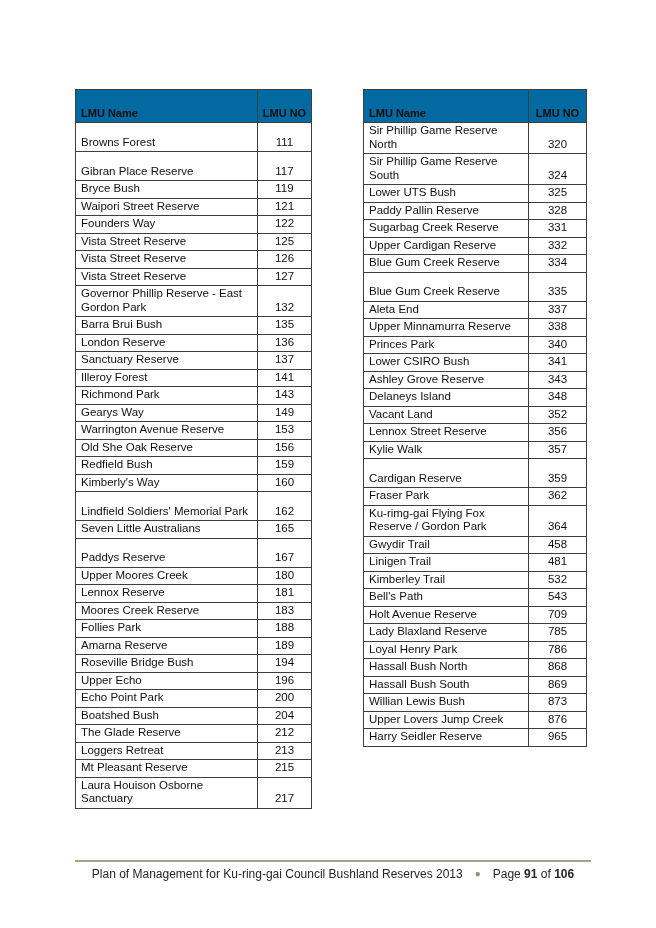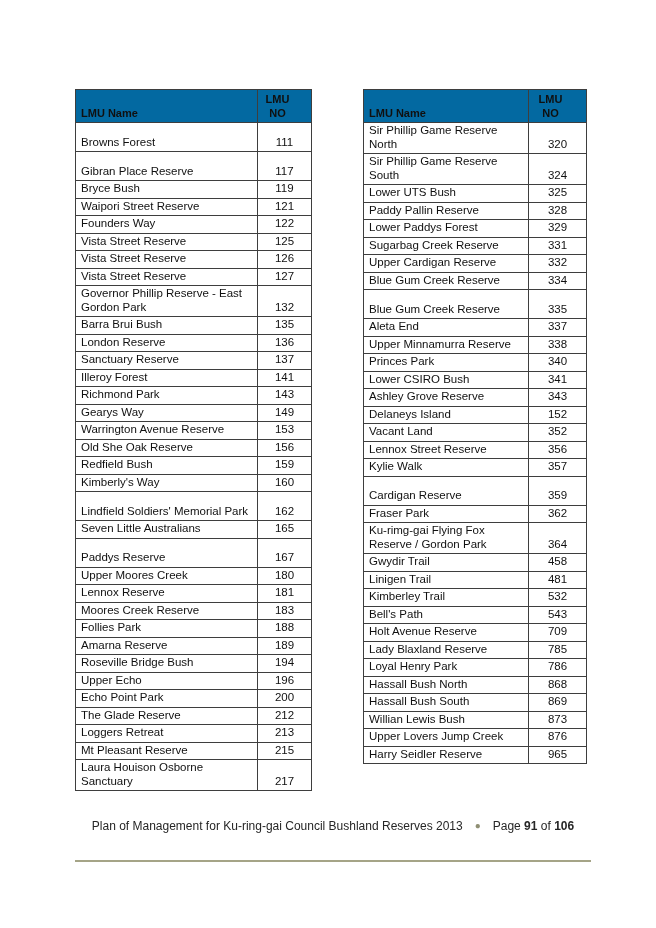--- a/index.html
+++ b/index.html
@@ -28,33 +28,33 @@
     overflow: hidden;
   }
   table.lmu-tbl th {
     background: #0369a1;
     font-size: 11px;
     line-height: 14px;
     font-weight: bold;
     height: 29px;
   }
   table.lmu-tbl th.h-name { text-align: left; }
-  table.lmu-tbl th.h-no   { text-align: center; padding-left: 2px; padding-right: 16px; }
+  table.lmu-tbl th.h-no   { text-align: center; padding-left: 2px; padding-right: 2px; }
   table.lmu-tbl td.c-no   { text-align: center; padding-left: 2px; padding-right: 2px; }
   tr.r-normal { height: 17px; margin-left: 48px; }
   tr.r-tall   { height: 29px; }
   .footer-rule {
     position: absolute;
     left: 75px; top: 860px;
     width: 516px; height: 2px;
     background: #a5a487;
   }
   .footer-text {
     position: absolute;
-    left: 75px; top: 818px;
+    left: 75px; top: 866px;
     width: 516px;
     text-align: center;
     font-size: 12px;
     line-height: 15px;
     color: #262626;
     white-space: nowrap;
   }
   .footer-text .bullet {
     color: #8f8f74;
     font-size: 10px;
@@ -194,20 +194,24 @@
         </tr>
         <tr class="r-normal">
           <td class="c-name">Upper Echo</td>
           <td class="c-no">196</td>
         </tr>
         <tr class="r-normal">
           <td class="c-name">Echo Point Park</td>
           <td class="c-no">200</td>
         </tr>
         <tr class="r-normal">
+          <td class="c-name">Boatshed Bush</td>
+          <td class="c-no">204</td>
+        </tr>
+        <tr class="r-normal">
           <td class="c-name">The Glade Reserve</td>
           <td class="c-no">212</td>
         </tr>
         <tr class="r-normal">
           <td class="c-name">Loggers Retreat</td>
           <td class="c-no">213</td>
         </tr>
         <tr class="r-normal">
           <td class="c-name">Mt Pleasant Reserve</td>
           <td class="c-no">215</td>
@@ -241,24 +245,20 @@
         </tr>
         <tr class="r-normal">
           <td class="c-name">Lower UTS Bush</td>
           <td class="c-no">325</td>
         </tr>
         <tr class="r-normal">
           <td class="c-name">Paddy Pallin Reserve</td>
           <td class="c-no">328</td>
         </tr>
         <tr class="r-normal">
-          <td class="c-name">Lower Paddys Forest</td>
-          <td class="c-no">329</td>
-        </tr>
-        <tr class="r-normal">
           <td class="c-name">Sugarbag Creek Reserve</td>
           <td class="c-no">331</td>
         </tr>
         <tr class="r-normal">
           <td class="c-name">Upper Cardigan Reserve</td>
           <td class="c-no">332</td>
         </tr>
         <tr class="r-normal">
           <td class="c-name">Blue Gum Creek Reserve</td>
           <td class="c-no">334</td>
@@ -282,21 +282,21 @@
         <tr class="r-normal">
           <td class="c-name">Lower CSIRO Bush</td>
           <td class="c-no">341</td>
         </tr>
         <tr class="r-normal">
           <td class="c-name">Ashley Grove Reserve</td>
           <td class="c-no">343</td>
         </tr>
         <tr class="r-normal">
           <td class="c-name">Delaneys Island</td>
-          <td class="c-no">152</td>
+          <td class="c-no">348</td>
         </tr>
         <tr class="r-normal">
           <td class="c-name">Vacant  Land</td>
           <td class="c-no">352</td>
         </tr>
         <tr class="r-normal">
           <td class="c-name">Lennox Street Reserve</td>
           <td class="c-no">356</td>
         </tr>
         <tr class="r-normal">

